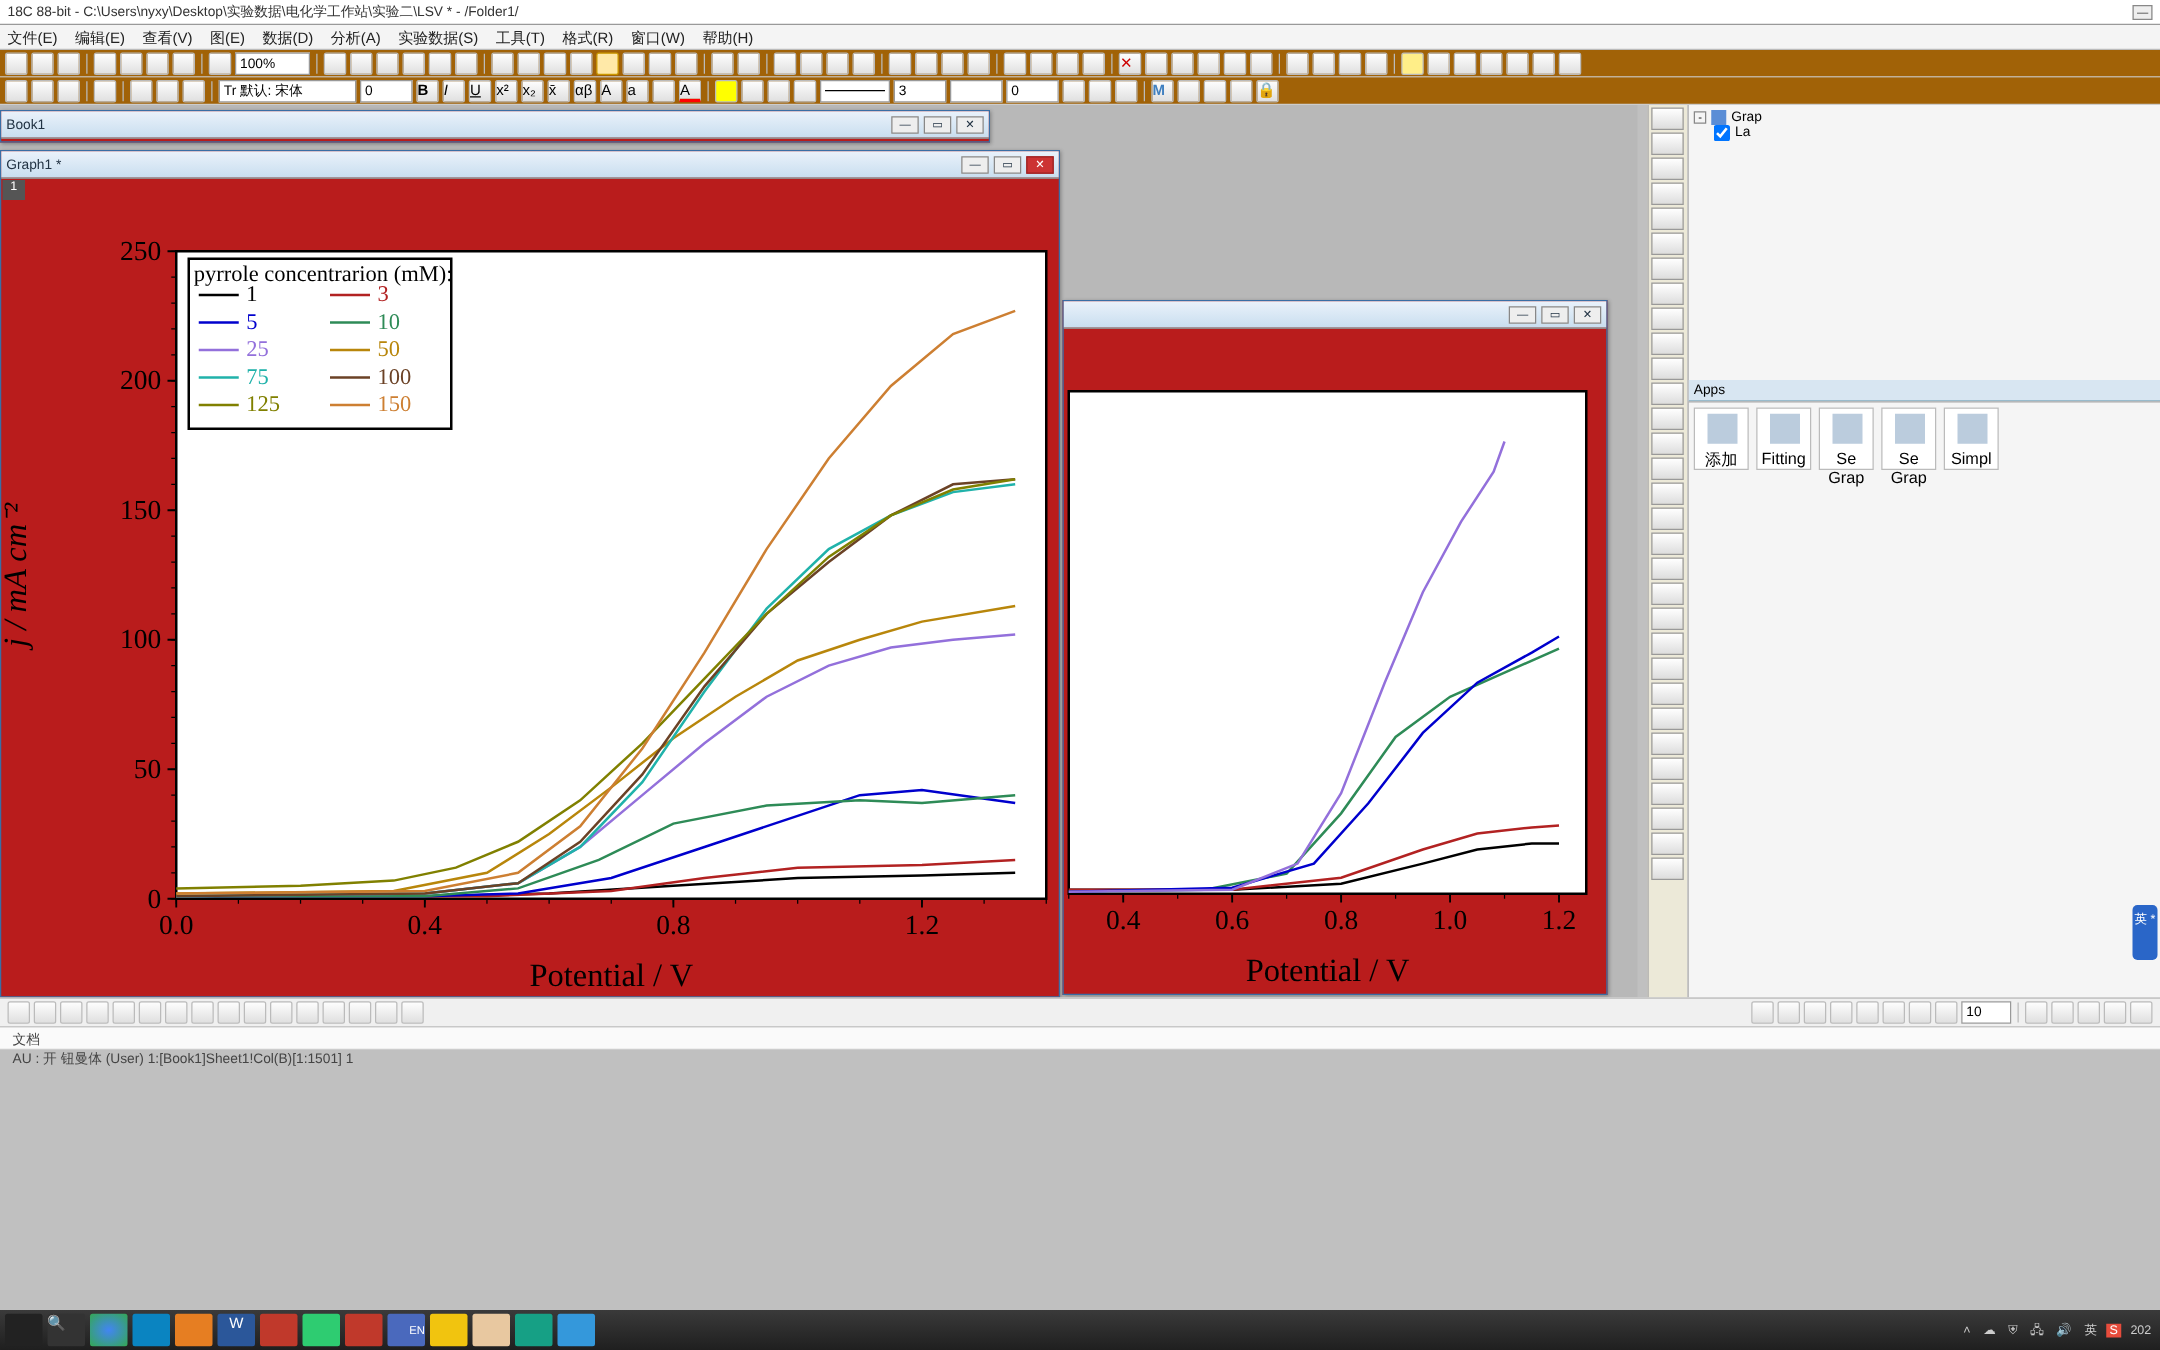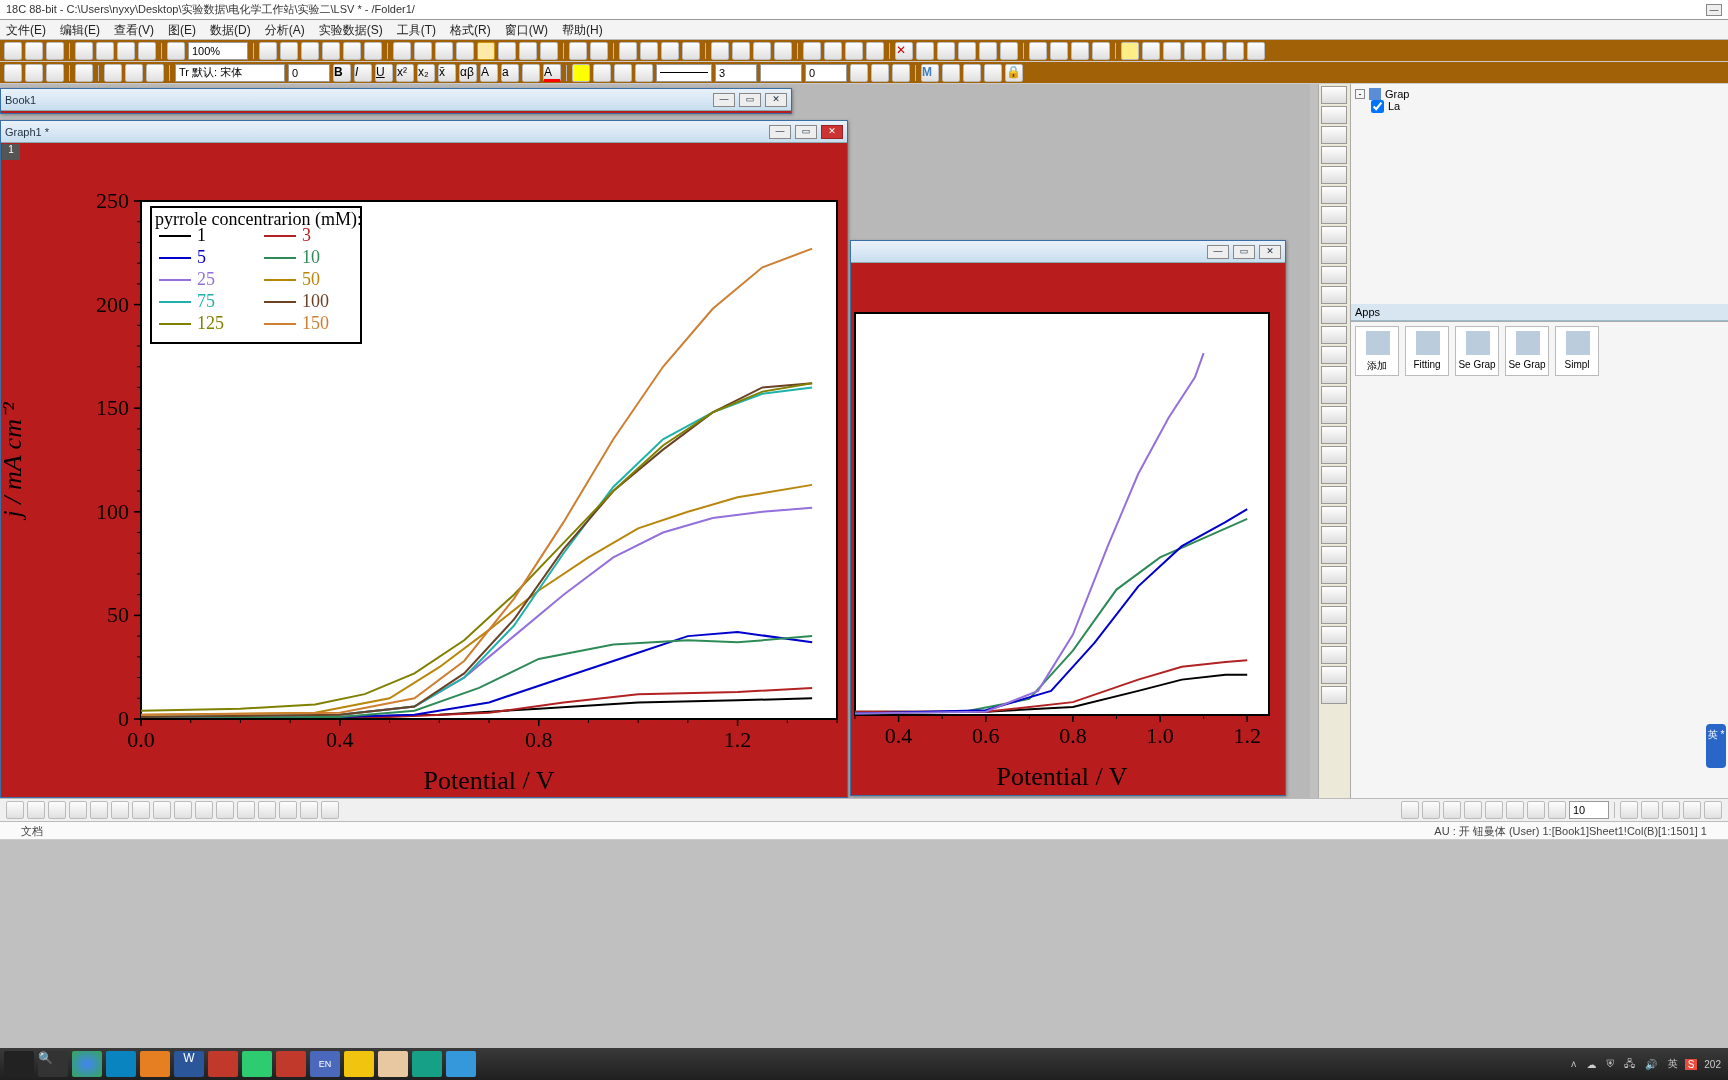--- a/index.html
+++ b/index.html
@@ -30,26 +30,26 @@
 .child-title .wc span{width:22px;height:14px;}
 .child-title.red .wc span:last-child{background:#c33;color:#fff;border-color:#922;}
 
 
 .rightdock{position:absolute;right:378px;top:84px;width:32px;height:714px;background:#ece9d8;border-left:1px solid #aaa;display:flex;flex-direction:column;gap:2px;padding:2px;}
 .rightdock .db{height:18px;width:26px;border:1px solid #999;background:linear-gradient(#fff,#ddd);}
 .far-right{position:absolute;right:0;top:84px;width:378px;height:714px;background:#f5f5f5;border-left:1px solid #aaa;font-size:11px;}
 .far-right .hdr{background:#d8e6f2;border-bottom:1px solid #9bc;padding:2px 4px;}
 .far-right .tree{padding:4px;height:220px;overflow:hidden;}
 .apps{border-top:1px solid #aaa;padding:4px;display:flex;flex-wrap:wrap;gap:6px;}
-.apps .app{width:44px;height:50px;border:1px solid #bbb;background:#fff;font-size:10px;text-align:center;padding-top:32px;position:relative;}
+.apps .app{width:44px;height:50px;border:1px solid #bbb;background:#fff;font-size:13px;text-align:center;padding-top:32px;position:relative;}
 .apps .app::before{content:"";position:absolute;top:4px;left:10px;width:24px;height:24px;background:#bcd;}
 
 
 .bottombar{position:absolute;left:0;top:798px;width:100%;height:24px;background:#f0f0f0;border-top:1px solid #bbb;border-bottom:1px solid #bbb;display:flex;align-items:center;gap:3px;padding:0 6px;}
-.status{position:absolute;left:0;top:822px;width:100%;height:18px;background:#fafafa;border-bottom:1px solid #ccc;font-size:11px;color:#444;padding:2px 21px;display:flex;justify-content:space-between;}
+.status{position:absolute;left:0;top:822px;width:100%;height:18px;background:#fafafa;border-bottom:1px solid #ccc;font-size:11px;color:#444;padding:2px 10px;display:flex;justify-content:space-between;flex-direction:column;}
 
 
 .taskbar{position:absolute;left:0;bottom:0;width:100%;height:32px;background:linear-gradient(#3a3a3a,#1f1f1f);display:flex;align-items:center;gap:4px;padding:0 4px;}
 .taskbar .tb{width:30px;height:26px;background:#444;border-radius:2px;}
 .taskbar .tray{margin-left:auto;display:flex;gap:4px;align-items:center;color:#ccc;font-size:10px;}
 .tray span{padding:0 3px;}
 
 
 svg text{font-family:"Times New Roman",serif;}
 .axis-lbl{font-size:26px;}
@@ -478,21 +478,21 @@
 <div class="taskbar">
   <div class="tb" style="background:#222;"></div>
   <div class="tb" style="background:#333;">🔍</div>
   <div class="tb" style="background:radial-gradient(#4285f4,#34a853);"></div>
   <div class="tb" style="background:#0a84c1;"></div>
   <div class="tb" style="background:#e67e22;"></div>
   <div class="tb" style="background:#2b579a;color:#fff;text-align:center;">W</div>
   <div class="tb" style="background:#c0392b;"></div>
   <div class="tb" style="background:#2ecc71;"></div>
   <div class="tb" style="background:#c0392b;"></div>
-  <div class="tb" style="background:#4a69bd;color:#fff;font-size:9px;text-align:center;line-height:26px;">EN</div>
+  <div class="tb" style="background:#4a69bd;color:#fff;font-size:9px;text-align:right;line-height:26px;">EN</div>
   <div class="tb" style="background:#f1c40f;"></div>
   <div class="tb" style="background:#e8c8a0;"></div>
   <div class="tb" style="background:#16a085;"></div>
   <div class="tb" style="background:#3498db;"></div>
   <div class="tray">
     <span>˄</span>
     <span>☁</span>
     <span>⛨</span>
     <span>🖧</span>
     <span>🔊</span>

